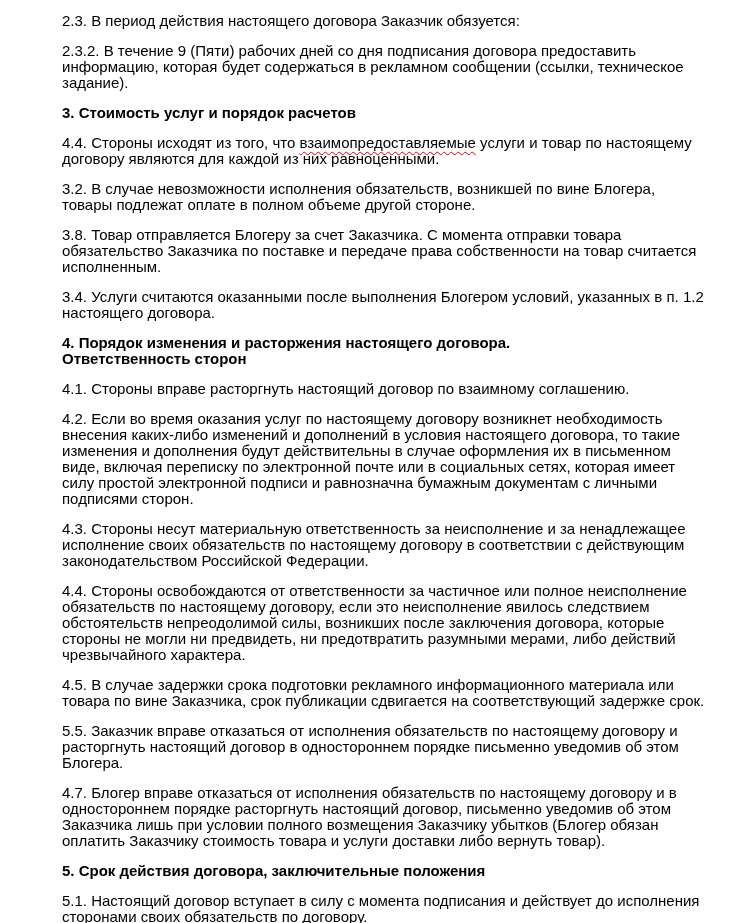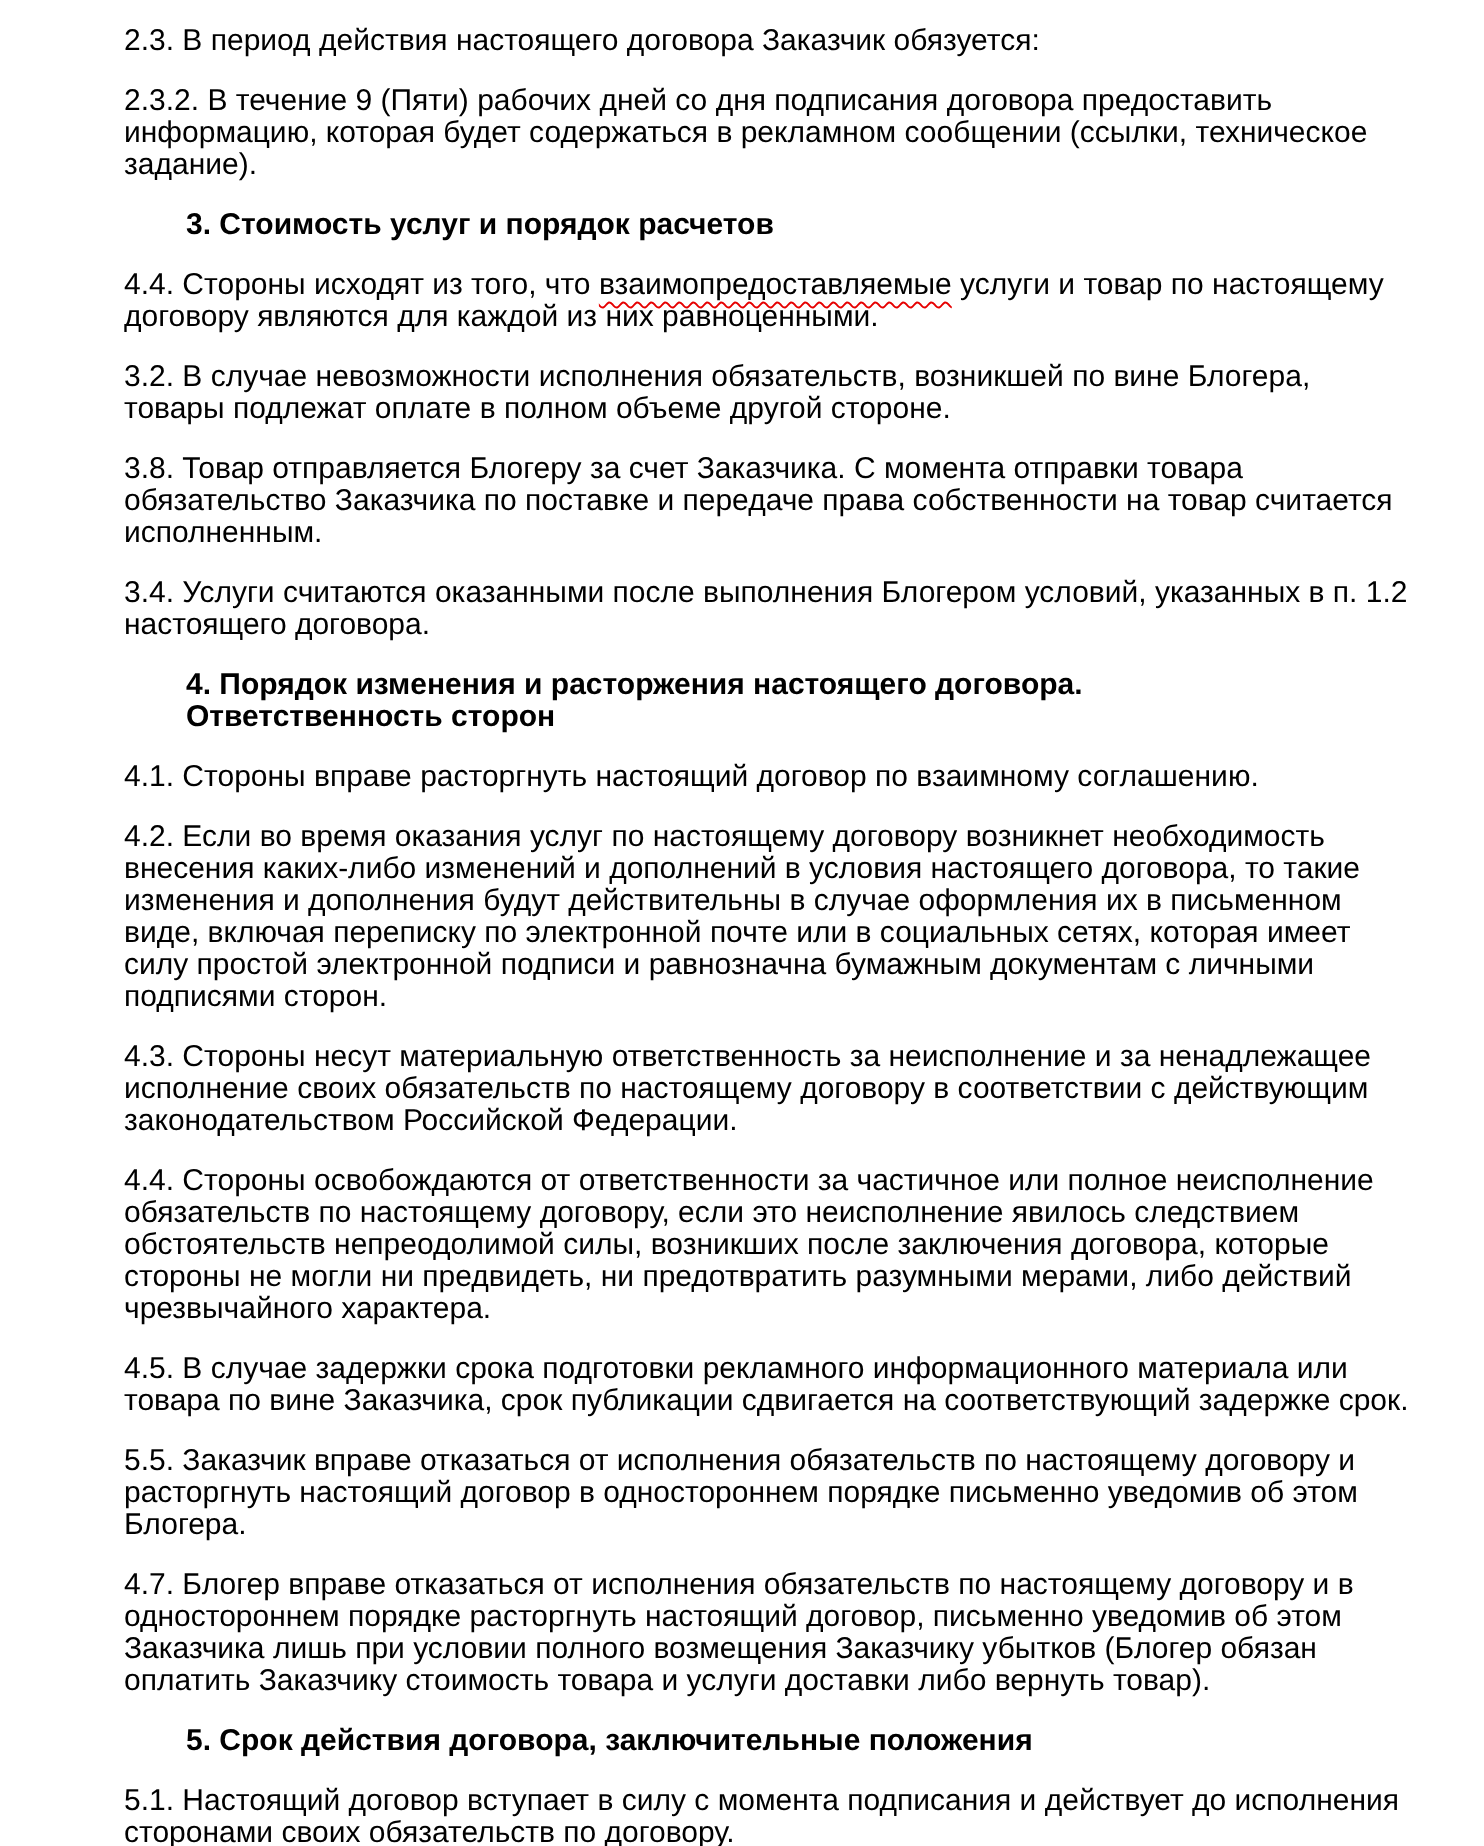--- a/index.html
+++ b/index.html
@@ -21,21 +21,20 @@
     font-size: 15px;
     line-height: 16px;
   }
   .doc p {
     margin: 0 0 14px 0;
     word-spacing: 0;
   }
   .doc p.heading {
     font-weight: bold;
     white-space: pre-line;
-    margin-left: 31px;
   }
   .misspelled {
     text-decoration-line: underline;
     text-decoration-style: wavy;
     text-decoration-color: #e60000;
     text-decoration-thickness: 1px;
     text-underline-offset: 3px;
   }
 </style>
 </head>

